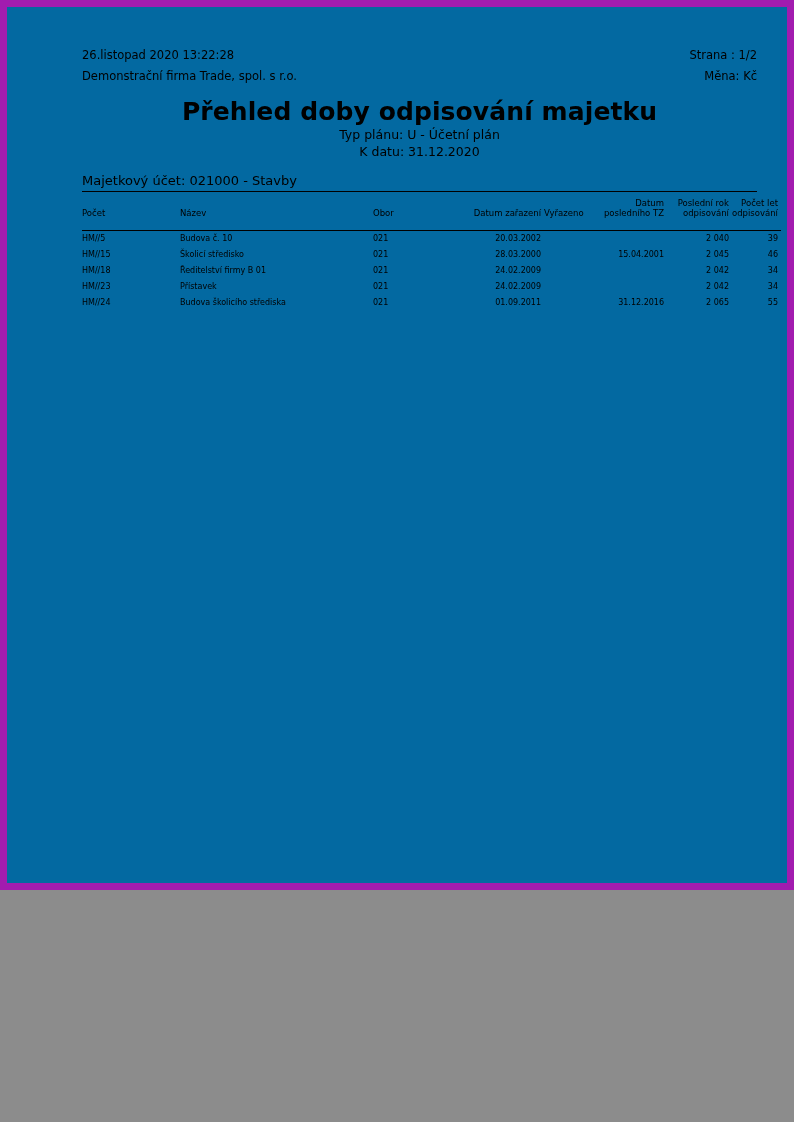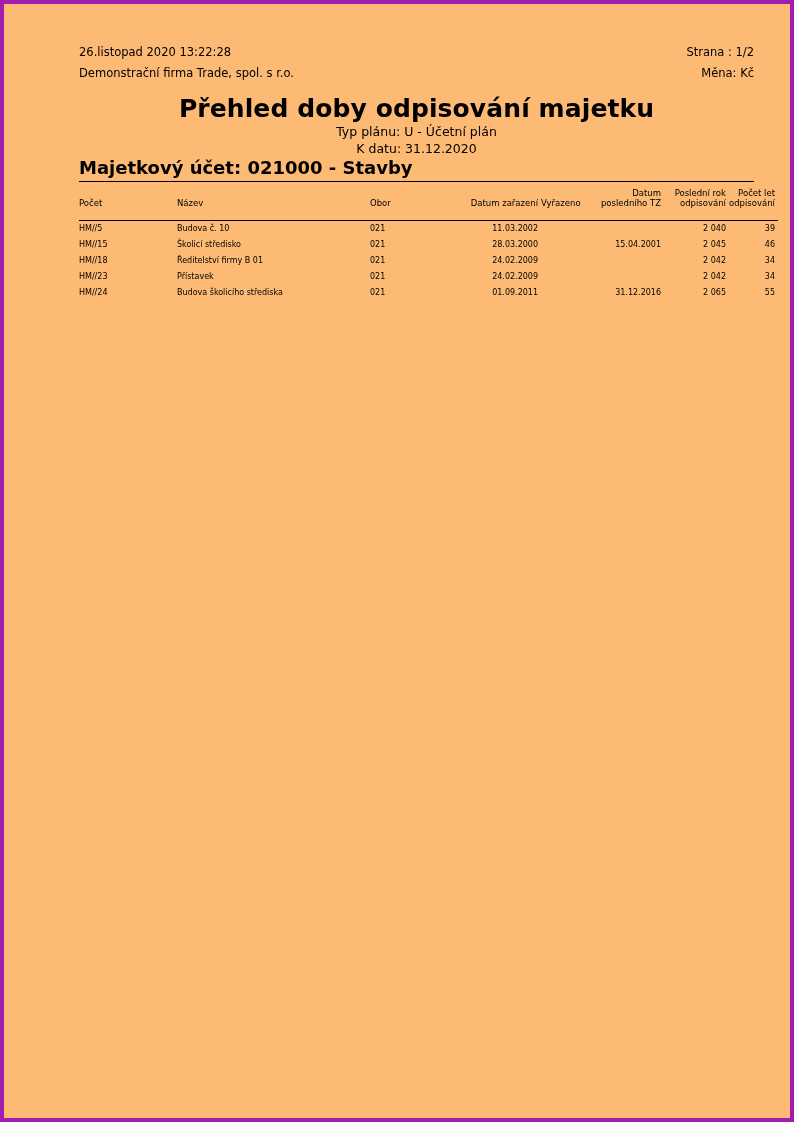--- a/index.html
+++ b/index.html
@@ -6,25 +6,25 @@
     margin: 0;
     padding: 0;
     background: #8c8c8c;
   }
   body {
     font-family: "DejaVu Sans", sans-serif;
   }
   .page {
     position: relative;
     width: 794px;
-    height: 1122px;
-    background: #fdba74;
+    height: 890px;
+    background: #0369a1;
     box-sizing: border-box;
     overflow: hidden;
-    border: 4px solid #a21caf;
+    border: 7px solid #a21caf;
   }
   .sheet {
     position: absolute;
     left: 75px;
     top: 40px;
     width: 675px;
   }
   .meta-row {
     display: flex;
     justify-content: space-between;
@@ -43,22 +43,23 @@
     font-weight: bold;
     margin-top: 13px;
     letter-spacing: 0.1px;
   }
   .subtitle {
     text-align: center;
     font-size: 12.5px;
     line-height: 17px;
   }
   .section-head {
-    font-size: 18px;
-    font-weight: bold;
+    font-size: 13px;
+    font-weight: normal;
+    margin-top: 13px;
     padding-bottom: 3px;
     border-bottom: 1.5px solid #000;
   }
   table.grid {
     width: 100%;
     border-collapse: collapse;
     margin-top: 6px;
     table-layout: fixed;
   }
   table.grid thead th {
@@ -140,21 +141,21 @@
             <div>Počet let</div>
             <div>odpisování</div>
           </th>
         </tr>
       </thead>
       <tbody>
         <tr>
           <td class="c-cislo">HM//5</td>
           <td class="c-nazev">Budova č. 10</td>
           <td class="c-obor">021</td>
-          <td class="c-datum">11.03.2002</td>
+          <td class="c-datum">20.03.2002</td>
           <td class="c-vyrazeno"></td>
           <td class="c-tz"></td>
           <td class="c-rok">2 040</td>
           <td class="c-pocet">39</td>
         </tr>
         <tr>
           <td class="c-cislo">HM//15</td>
           <td class="c-nazev">Školicí středisko</td>
           <td class="c-obor">021</td>
           <td class="c-datum">28.03.2000</td>

